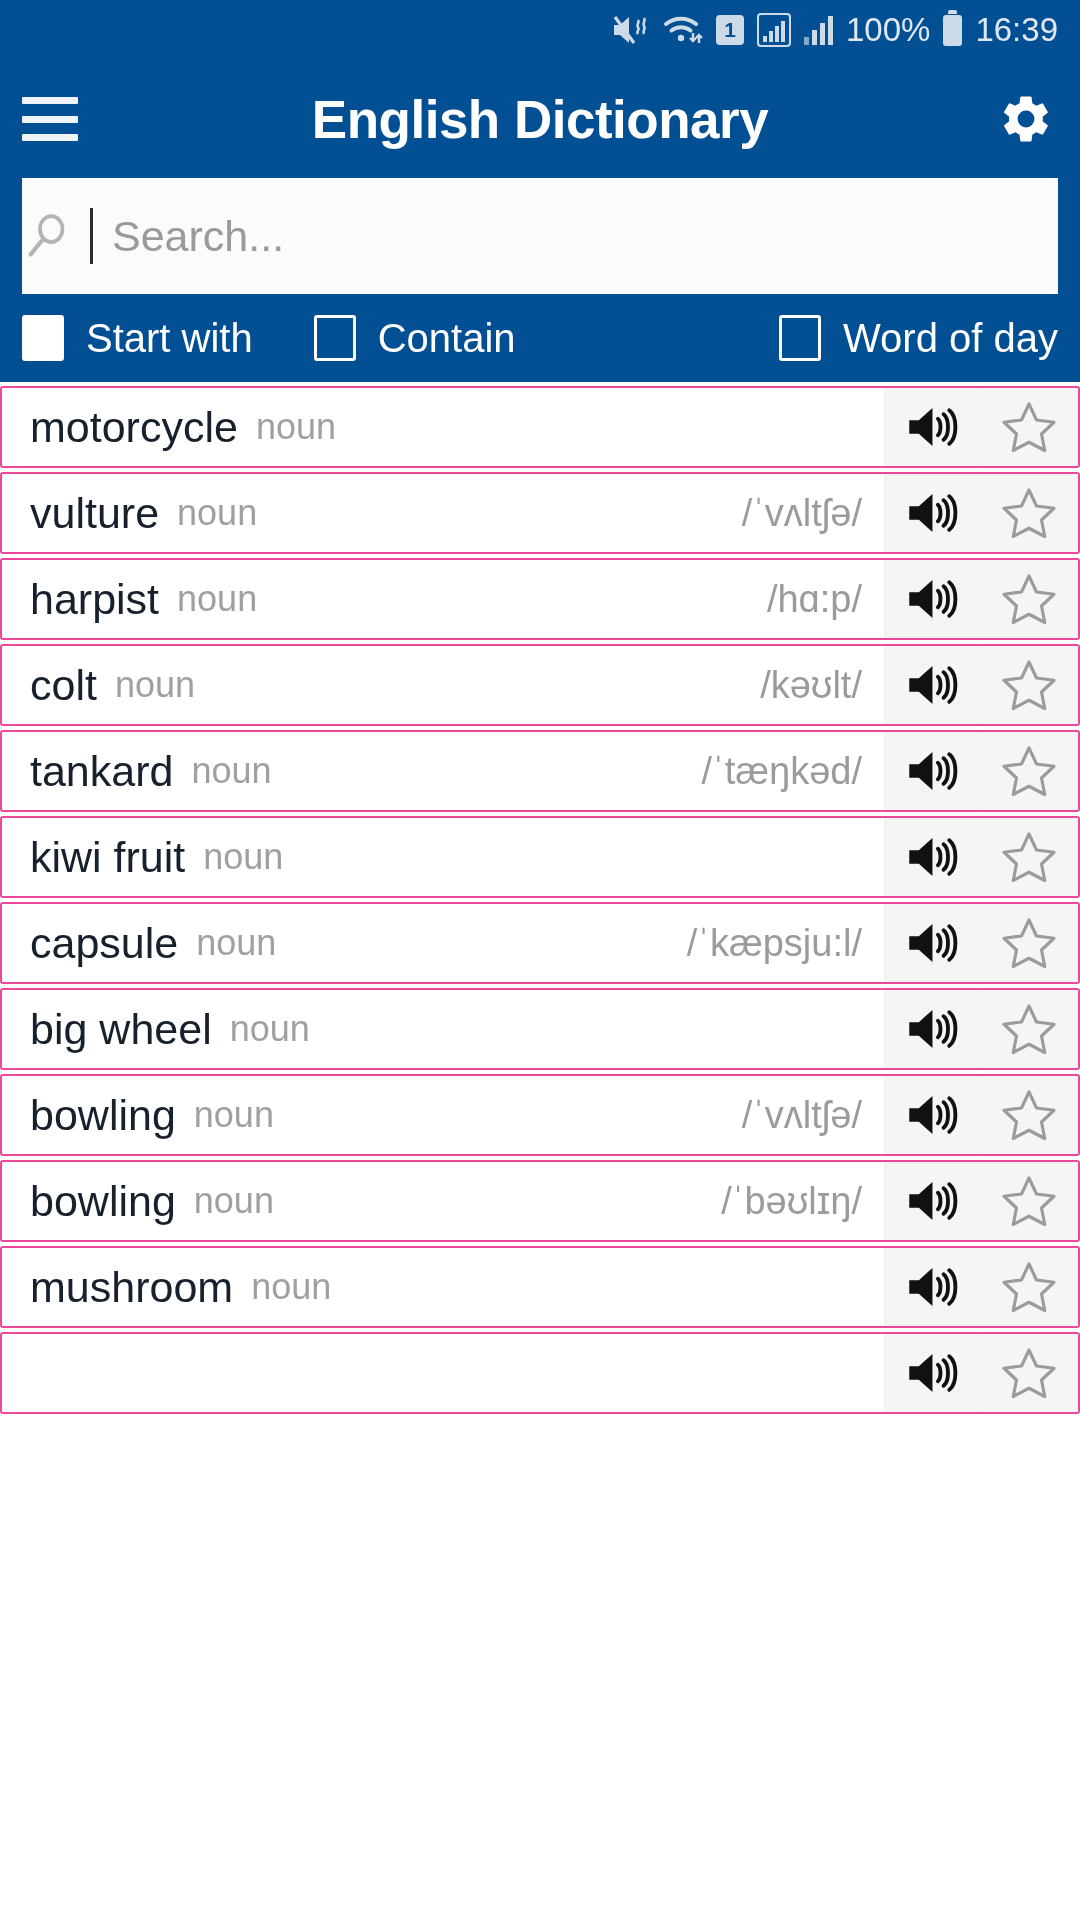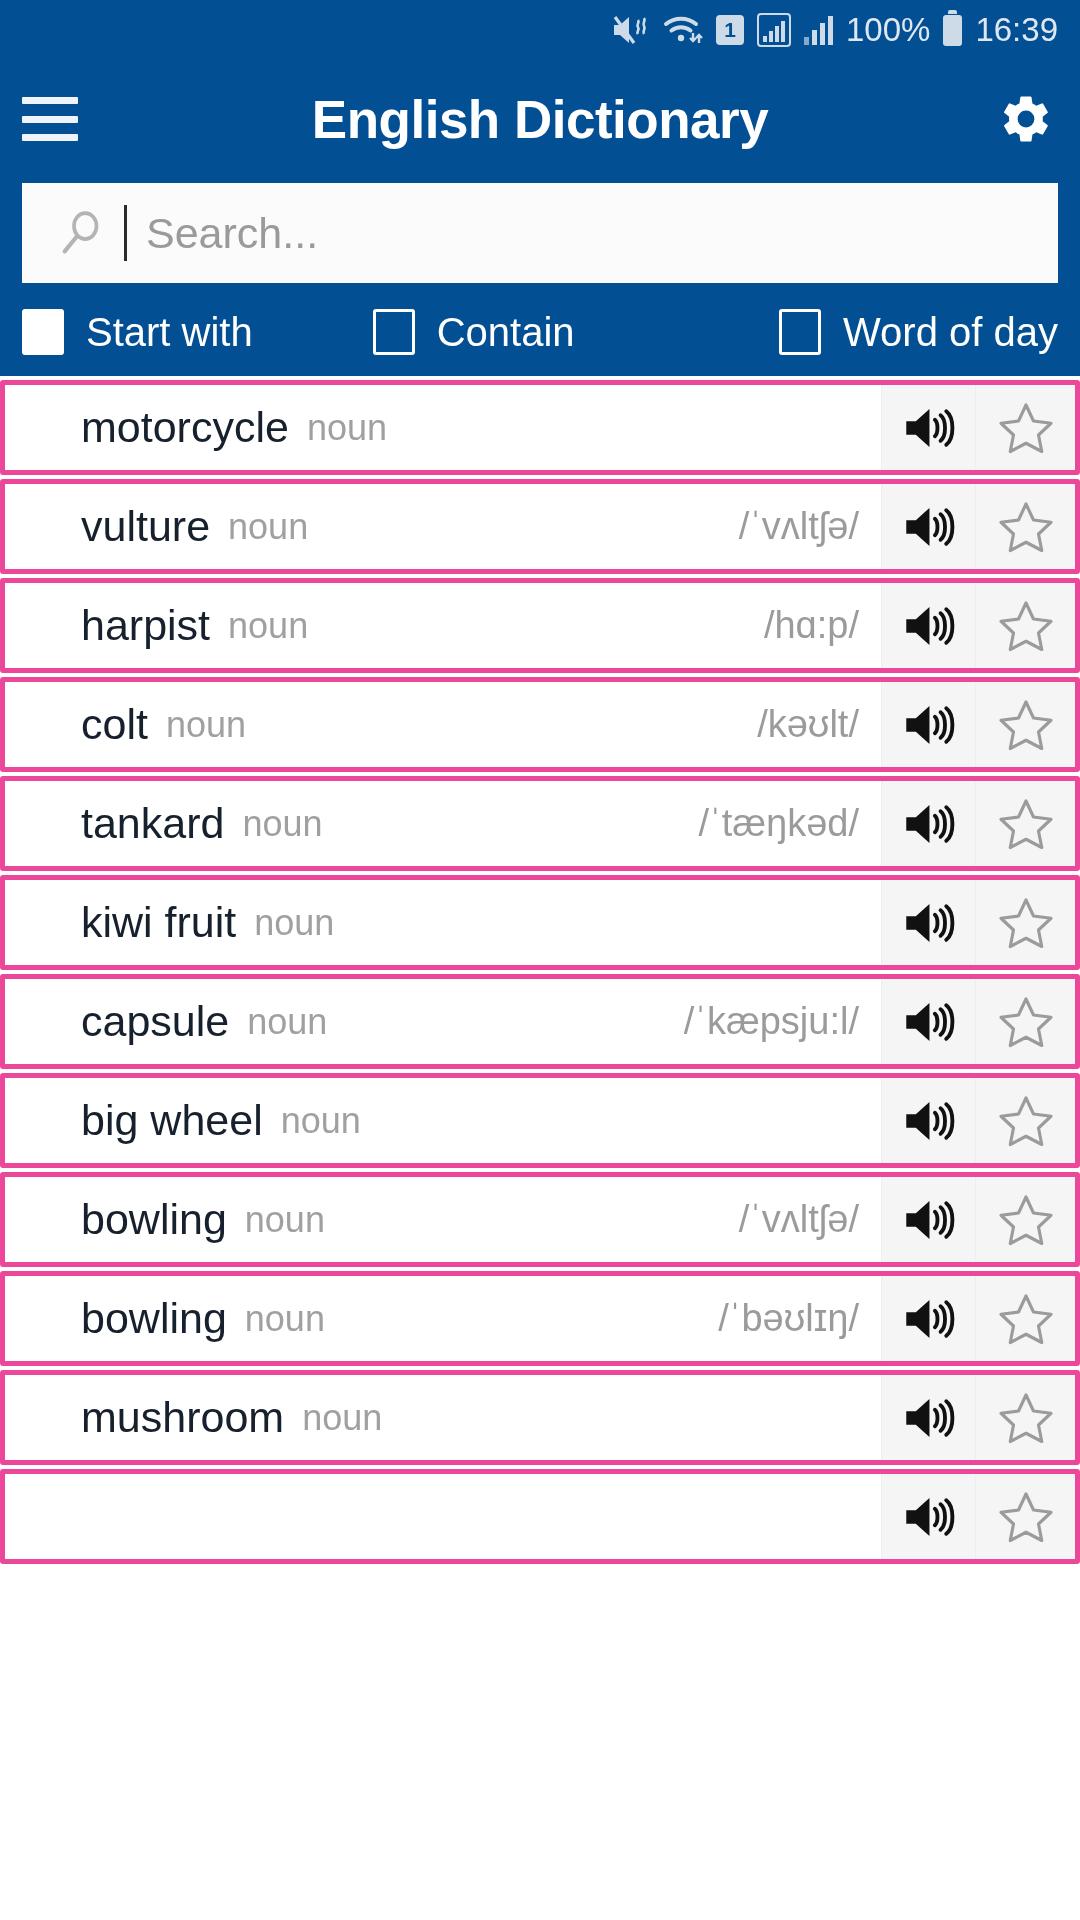--- a/index.html
+++ b/index.html
@@ -54,50 +54,50 @@
     width:100%; text-align:center; color:#ffffff;
     font-size:53px; font-weight:bold; letter-spacing:-0.5px;
   }
   .gear { position:absolute; right:26px; top:50%; transform:translateY(-50%);
     width:56px; height:56px; cursor:pointer; }
 
   
   .searchwrap { background:#024f93; flex:0 0 110px; display:flex; align-items:center;
     padding:0 22px; }
   .searchbox {
-    width:100%; height:100px; background:#fbfbfb;
-    display:flex; align-items:center; padding-left:34px; gap:16px;
+    width:100%; height:116px; background:#fbfbfb;
+    display:flex; align-items:center; gap:16px;
   }
   .mag { width:52px; height:52px; flex:0 0 52px; }
   .caret { width:3px; height:56px; background:#2b2b2b; flex:0 0 3px; }
   .placeholder { color:#9a9a9a; font-size:43px; margin-left:3px; }
 
   
   .cbrow { background:#024f93; flex:0 0 88px; display:flex; align-items:center;
     padding:0 22px; }
   .cbitem { display:flex; align-items:center; gap:22px; cursor:pointer; }
-  .cb-startwith { flex:0 0 auto; margin-right:120px; }
+  .cb-startwith { flex:0 0 auto; margin-right:61px; }
   .cb-contain  { flex:0 0 auto; }
   .cb-word     { margin-left:auto;align-items:flex-end; }
   .box { width:42px; height:46px; border:3px solid #ffffff; border-radius:3px;
     flex:0 0 42px; background:transparent; }
   .box.checked { background:#ffffff; }
   .cblabel { color:#ffffff; font-size:40px; white-space:nowrap; }
 
   
   .sectionhdr {
     flex:0 0 88px; background:#cfcfcf; display:flex; align-items:center;
     padding-left:28px; color:#1b1b1b; font-size:40px;
   }
 
   
   .list { flex:1 1 auto; background:#ffffff; overflow:hidden; padding-top:4px; }
   .row {
-    height:95px; margin-bottom:4px; display:flex; align-items:stretch;
-    border:5px solid #ec4899; border-radius:3px; background:#ffffff;padding-left:48px;
+    height:82px; margin-bottom:4px; display:flex; align-items:stretch;
+    border:2px solid #ec4899; border-radius:3px; background:#ffffff;
   }
   .row-main {
     flex:1 1 auto; display:flex; align-items:center; padding-left:28px;
     background:#ffffff; min-width:0;
   }
   .word { color:#17212e; font-size:43px; white-space:nowrap; }
   .pos  { color:#a0a0a0; font-size:36px; margin-left:18px; white-space:nowrap; }
   .ipa  { margin-left:auto; padding-right:22px; color:#9b9b9b; font-size:38px;
     white-space:nowrap; }
   .cell-speak, .cell-star {

